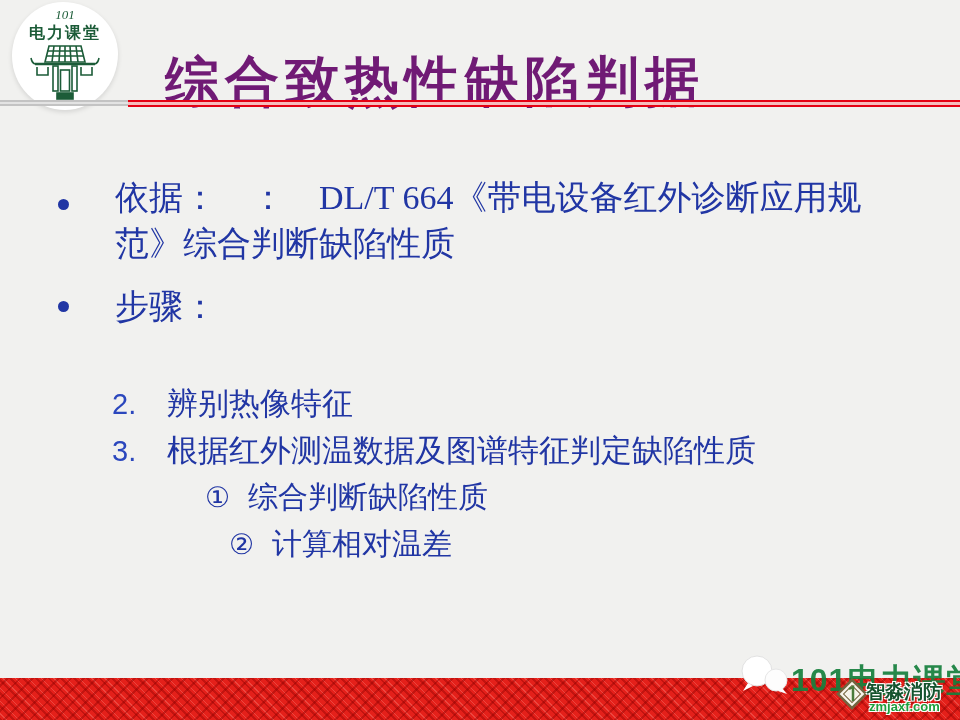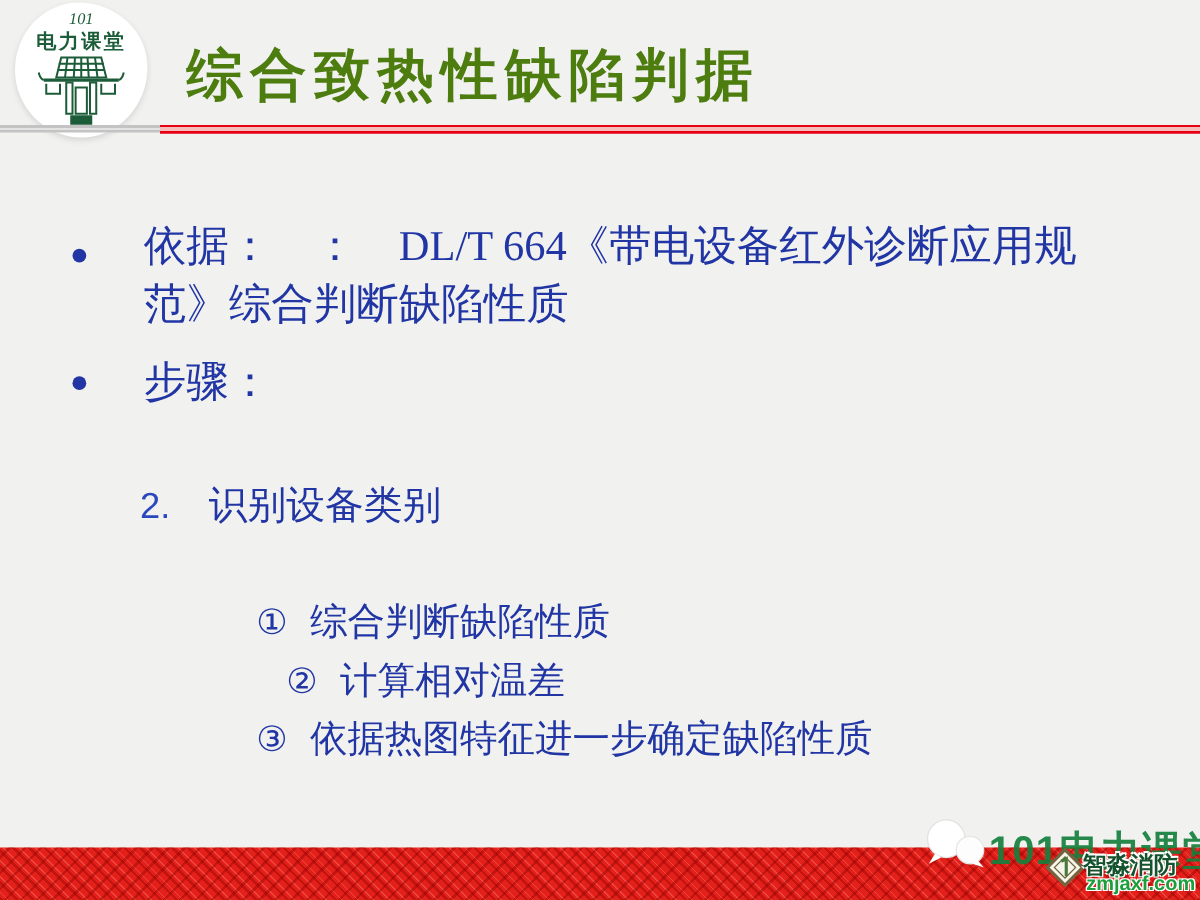--- a/index.html
+++ b/index.html
@@ -9,23 +9,23 @@
     font-family:"Liberation Serif","DejaVu Serif",serif;
   }
   
   .logo{
     position:absolute;left:12px;top:2px;width:106px;height:108px;
     background:#ffffff;border-radius:48% 52% 50% 50%/50% 48% 52% 50%;
     box-shadow:0 2px 5px rgba(0,0,0,.12);
     display:flex;align-items:center;justify-content:center;
   }
   .title{
-    position:absolute;left:149px;top:30px;margin:0;
-    font-size:45px;font-weight:700;letter-spacing:6px;
-    color:#4d7c0f;white-space:nowrap;
+    position:absolute;left:149px;top:30px;margin:16px;
+    font-size:54px;font-weight:700;letter-spacing:6px;
+    color:#701a75;white-space:nowrap;
   }
   .rule{position:absolute;top:100px;}
   .rule-gray{
     left:0;width:128px;height:6px;
     background:linear-gradient(to bottom,#c3c3c3 0 2px,#e3e3e3 2px 4px,#c3c3c3 4px 6px);
   }
   .rule-red{
     left:128px;width:832px;height:7px;
     background:linear-gradient(to bottom,#e50013 0 2px,#f6bcbc 2px 5px,#e50013 5px 7px);
   }
@@ -81,21 +81,21 @@
   .stamp-logo{position:absolute;left:836px;top:678px;}
   .stamp-name{
     position:absolute;left:866px;top:679px;
     font-family:"Liberation Sans","DejaVu Sans",sans-serif;
     font-size:19px;font-weight:700;color:#14532d;white-space:nowrap;
     text-shadow:-1px -1px 0 #fff,1px -1px 0 #fff,-1px 1px 0 #fff,1px 1px 0 #fff;
   }
   .stamp-url{
     position:absolute;left:869px;top:699px;
     font-family:"Liberation Sans","DejaVu Sans",sans-serif;
-    font-size:16px;font-weight:700;color:#1d9e3c;white-space:nowrap;
+    font-size:13px;font-weight:700;color:#1d9e3c;white-space:nowrap;
     text-shadow:-1px -1px 0 #fff,1px -1px 0 #fff,-1px 1px 0 #fff,1px 1px 0 #fff;
   }
 </style>
 </head>
 <body>
 
 <div class="slide">
 
   <div class="logo">
     <svg width="100" height="104" viewBox="0 0 100 104">
@@ -119,25 +119,25 @@
   <h1 class="title">综合致热性缺陷判据</h1>
   <div class="rule rule-gray"></div>
   <div class="rule rule-red"></div>
 
   <div class="dot dot1"></div>
   <div class="bullet-text b1"><span class="link">依据：　：　DL/T 664《带电设备红外诊断应用规范》综合判断缺陷性质</span></div>
 
   <div class="dot dot2"></div>
   <div class="bullet-text b2"><span class="link">步骤：　</span></div>
 
-  <div class="numrow n2"><span class="num">2.</span><span class="ntext link">识别设备类别</span></div>
+  <div class="numrow n2"><span class="num">2.</span><span class="ntext link">辨别热像特征</span></div>
+  <div class="numrow n3"><span class="num">3.</span><span class="ntext link">根据红外测温数据及图谱特征判定缺陷性质</span></div>
 
   <div class="circrow c1"><span class="cnum">①</span><span class="ctext link">综合判断缺陷性质</span></div>
   <div class="circrow c2"><span class="cnum">②</span><span class="ctext link">计算相对温差</span></div>
-  <div class="circrow c3"><span class="cnum">③</span><span class="ctext link">依据热图特征进一步确定缺陷性质</span></div>
 
   <div class="redbar"></div>
 
   <svg class="wm-bubbles" width="54" height="46" viewBox="0 0 54 46">
     <circle cx="18" cy="19" r="15" fill="#ffffff" stroke="#e2e2e2" stroke-width="1"></circle>
     <path d="M9 31 L4 39 L14 34 Z" fill="#ffffff"></path>
     <circle cx="37" cy="28" r="11" fill="#fdfdfd" stroke="#e6e6e6" stroke-width="1"></circle>
     <path d="M43 36 L48 42 L39 39 Z" fill="#fdfdfd"></path>
   </svg>
   <div class="wm-text">101电力课堂</div>

